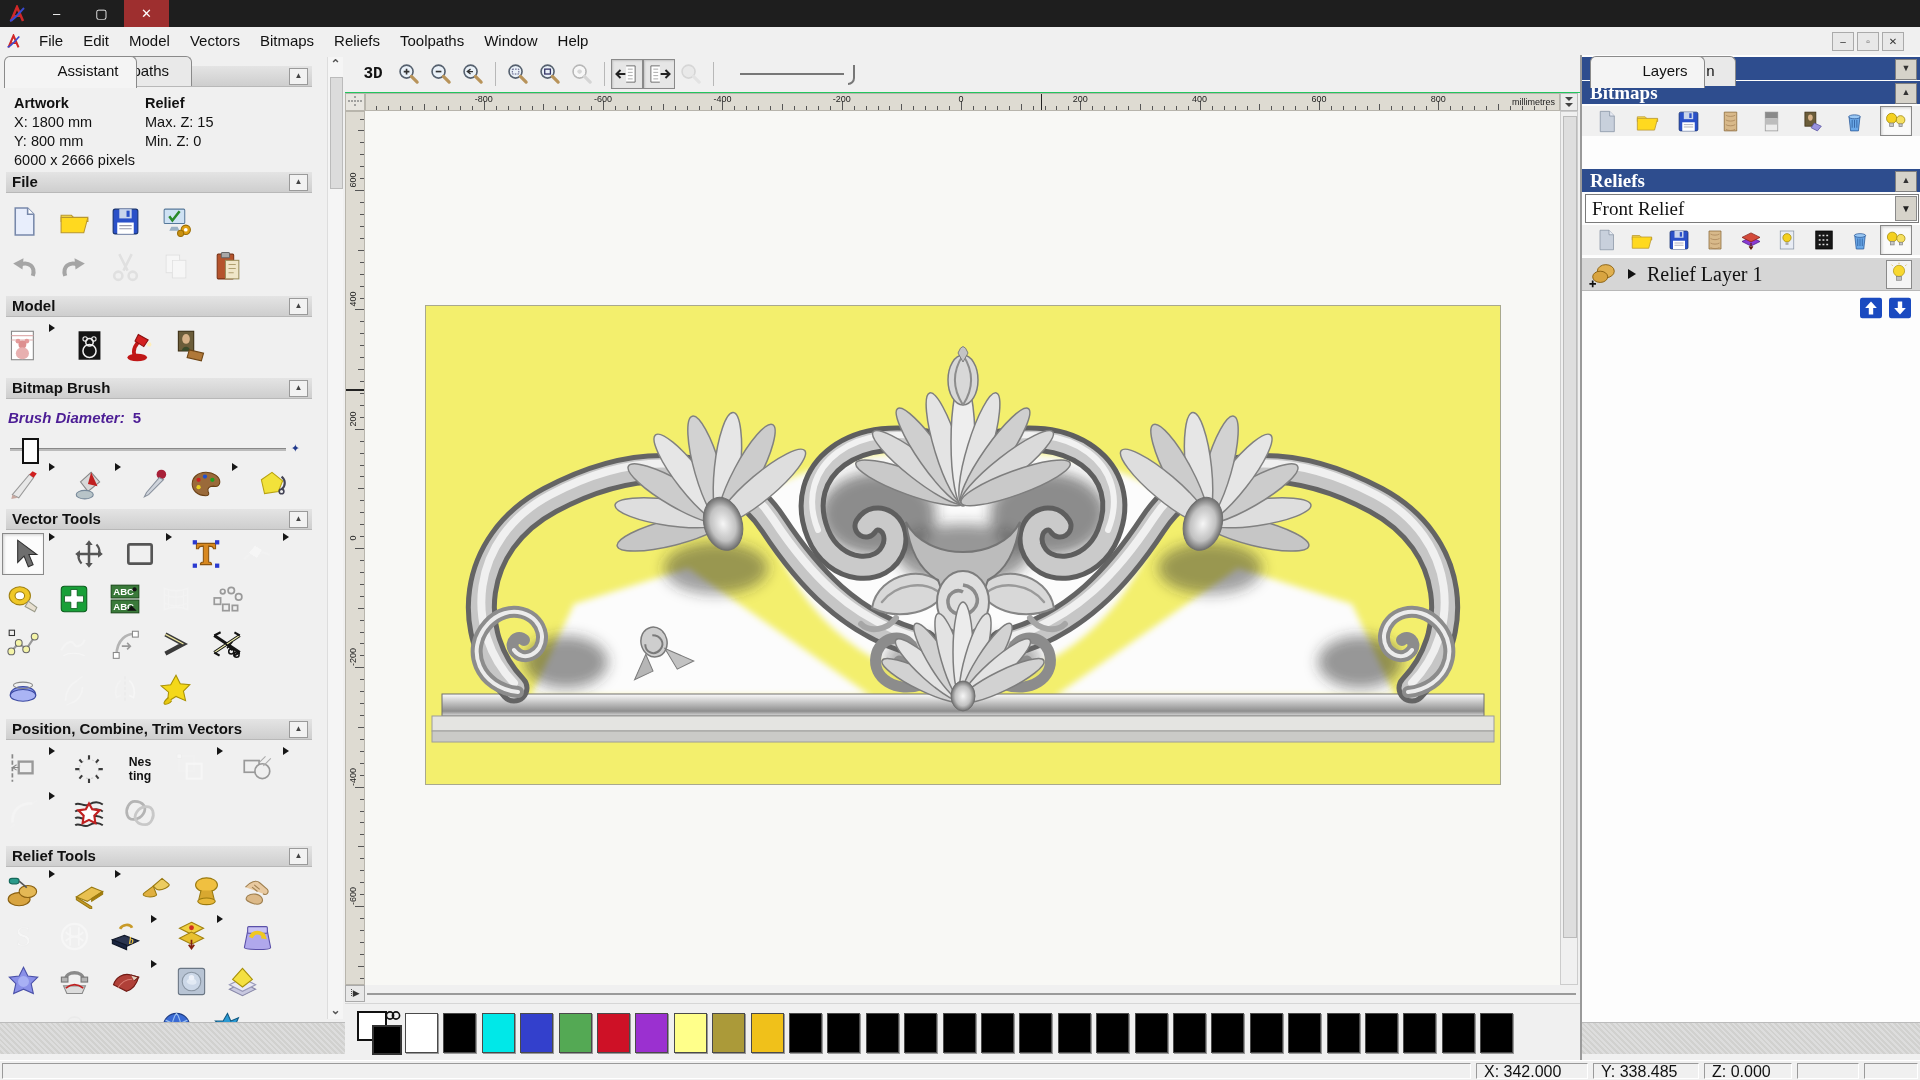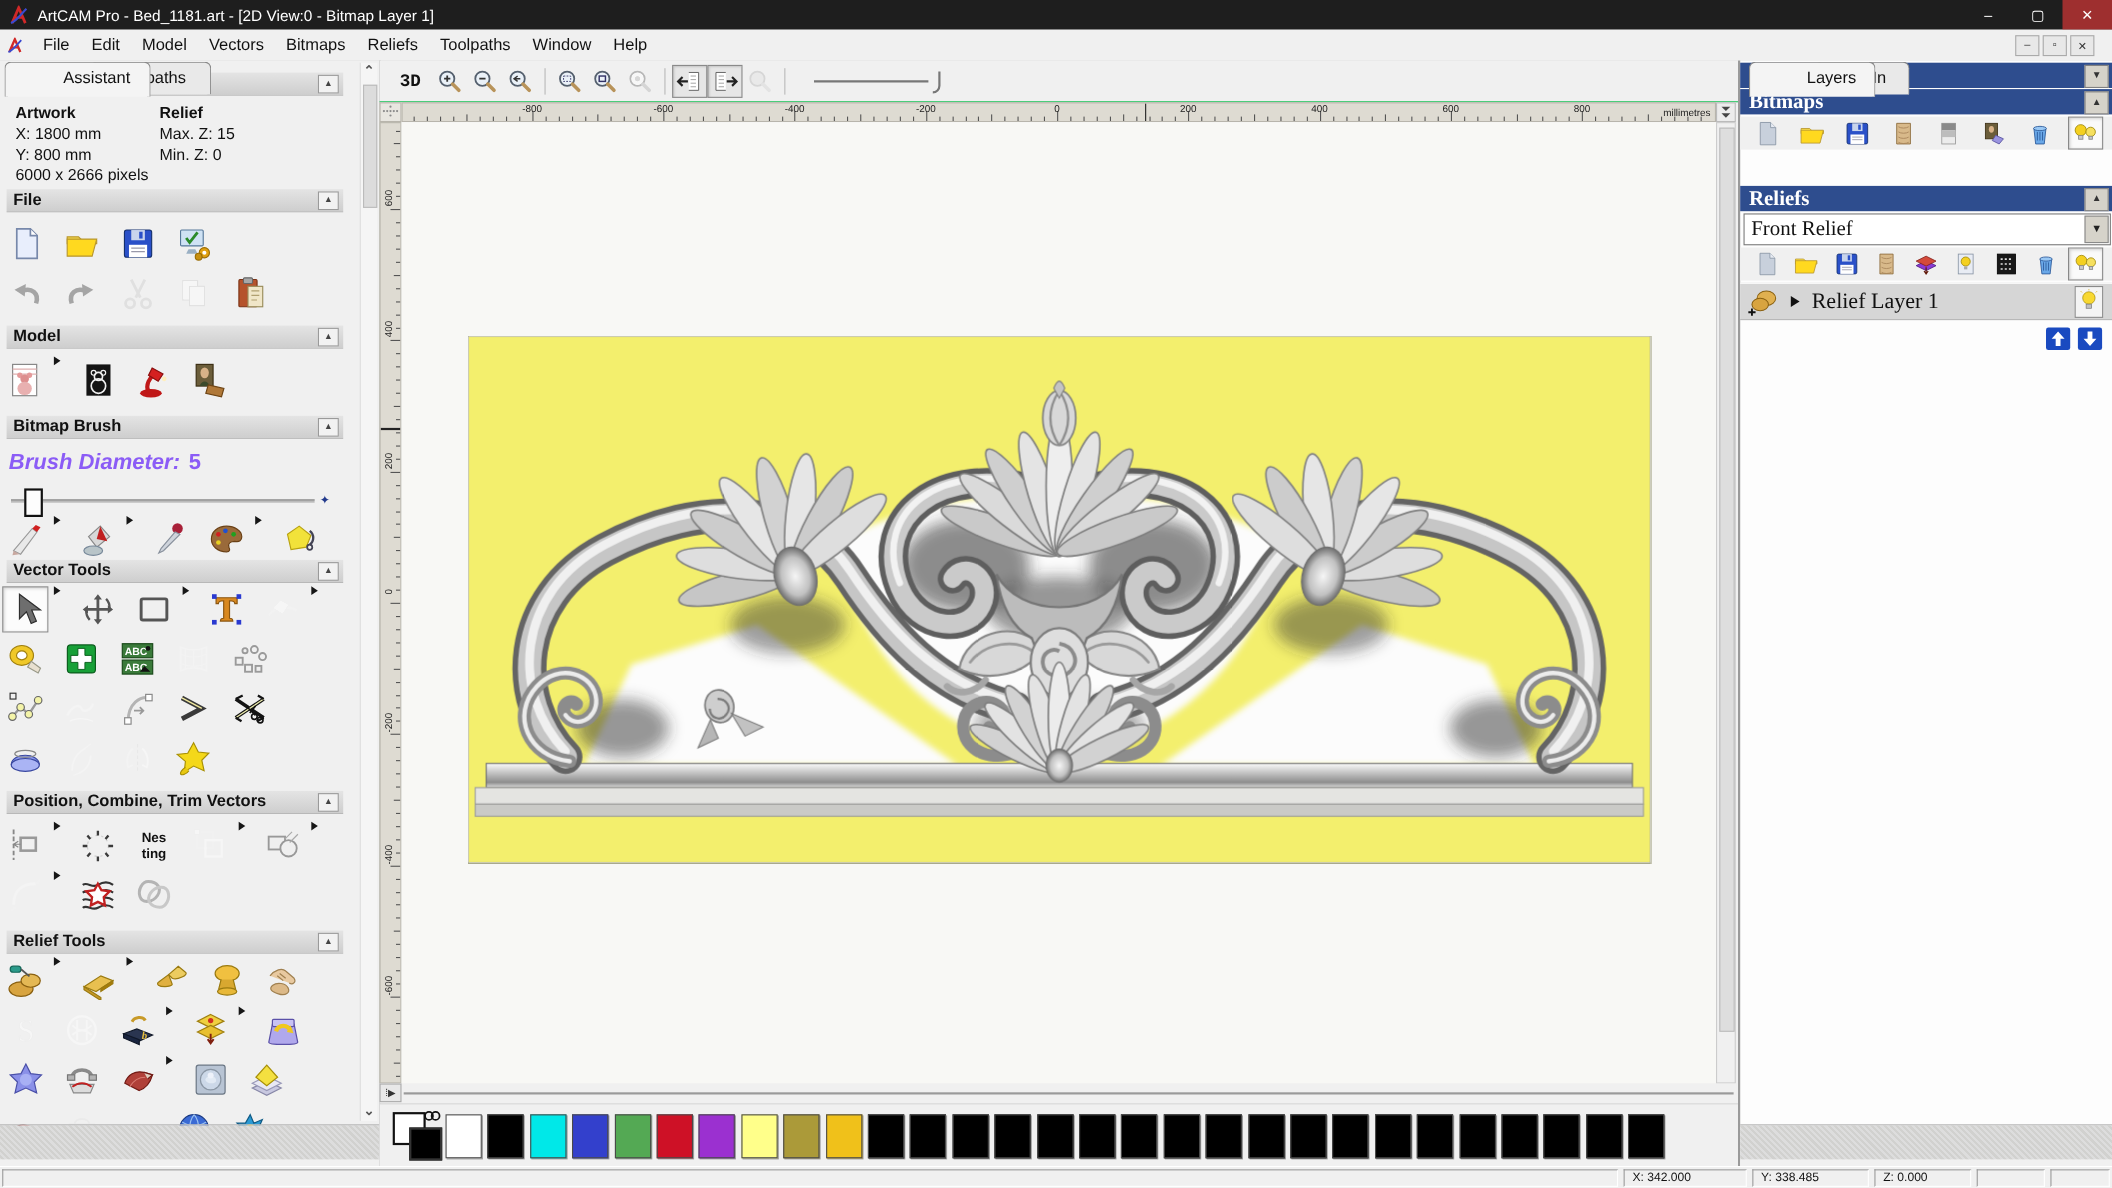--- a/index.html
+++ b/index.html
@@ -32,21 +32,21 @@
   .coll{position:absolute;right:4px;top:2px;width:17px;height:15px;background:#f2f2f2;border:1px solid #9a9a9a;
     font-size:8px;line-height:14px;text-align:center;color:#444;}
   .pi-grid{position:relative;font-size:14.5px;color:#111;}
   .pi-grid div{position:absolute;white-space:nowrap;}
   .trow{display:flex;align-items:flex-start;gap:9px;padding-left:2px;height:45px;}
   .tool{display:inline-flex;align-items:center;justify-content:center;width:40px;height:40px;
     border:1px solid transparent;}
   .tool.active{background:#fcfcfc;border:1px solid #8a8a8a;box-shadow:inset 1px 1px 3px rgba(0,0,0,.18);}
   .tool.dis svg{filter:grayscale(1) opacity(.38) brightness(1.25);}
   .fly{width:0;height:0;border:4px solid transparent;border-left:6px solid #161616;margin-left:-4px;}
-  #brush-row{position:relative;margin:10px 0 12px 8px;font-size:20px;font-weight:bold;font-style:italic;color:#8b5cf6;}
+  #brush-row{position:relative;margin:10px 0 12px 8px;font-size:15px;font-weight:bold;font-style:italic;color:#4c1d95;}
   #brush-row .val{font-style:normal;margin-left:8px;}
   #slider{position:relative;margin:10px 0 0 10px;width:290px;height:22px;}
   #slider .track{position:absolute;left:0;right:14px;top:10px;height:2px;background:#bbb;border-top:1px solid #888;}
   #slider .thumb{position:absolute;left:12px;top:0;width:13px;height:22px;background:#fdfdfd;border:2px solid #111;}
   #slider .diamond{position:absolute;right:0;top:4px;color:#223a8c;font-size:11px;}
   #lp-scroll{position:absolute;right:2px;top:2px;width:15px;height:962px;background:#f5f5f5;border-left:1px solid #ddd;}
   #lp-scroll .chev{position:absolute;left:0;width:15px;height:16px;color:#555;font-size:12px;font-weight:bold;
     text-align:center;line-height:14px;}
   #lp-scroll .thumbv{position:absolute;left:2px;top:20px;width:11px;height:110px;background:#dcdcdc;border:1px solid #bbb;}
 
@@ -118,38 +118,37 @@
   #combo .cbtn{position:absolute;right:1px;top:1px;width:22px;height:25px;background:#d6d3ca;border:1px solid #8a8a8a;
     box-sizing:border-box;font-size:10px;text-align:center;line-height:23px;color:#222;}
   #updown{position:absolute;right:8px;display:flex;gap:5px;}
   .udbtn{width:24px;height:22px;display:flex;align-items:center;justify-content:center;}
   #bulb-btn{position:absolute;right:8px;width:26px;height:29px;background:#f4f4f4;border:1px solid #8a8a8a;
     display:flex;align-items:center;justify-content:center;box-sizing:border-box;}
 
   
   #statusbar{position:absolute;left:0;top:1060px;width:1920px;height:20px;background:#f0f0f0;border-top:1px solid #fff;
     display:flex;align-items:center;gap:5px;padding:0 2px;box-sizing:border-box;}
-  .scell{height:16px;line-height:15px;font-size:11px;color:#111;background:#f0f0f0;padding:0 7px;
+  .scell{height:16px;line-height:15px;font-size:16px;color:#111;background:#f0f0f0;padding:0 7px;
     border:1px solid;border-color:#9a9a9a #ffffff #ffffff #9a9a9a;box-sizing:border-box;white-space:nowrap;}
   .scell.grow{flex:1;}
 </style>
 </head>
 <body>
 
 <div id="app">
 
   <div id="titlebar">
     <span class="logo">
       <svg width="18" height="18" viewBox="0 0 18 18">
           <path d="M3 16L9 2l6 14" stroke="#d02828" stroke-width="2.5" fill="none"></path>
           <path d="M5.5 11h7" stroke="#d02828" stroke-width="2"></path>
           <path d="M2 16C7 14 11 8 16 3" stroke="#3a4ad0" stroke-width="2" fill="none"></path>
         </svg>
     </span>
-    <span id="title-text">ArtCAM Pro - Bed_1181.art - [2D View:0 - Bitmap Layer 1]</span>
     <span id="win-controls" style="display:flex">
         <span class="wbtn ">–</span>
         <span class="wbtn ">▢</span>
         <span class="wbtn close">✕</span>
       </span>
   </div>
 
   <div id="menubar">
     <span class="logo">
       <svg width="15" height="15" viewBox="0 0 18 18">

